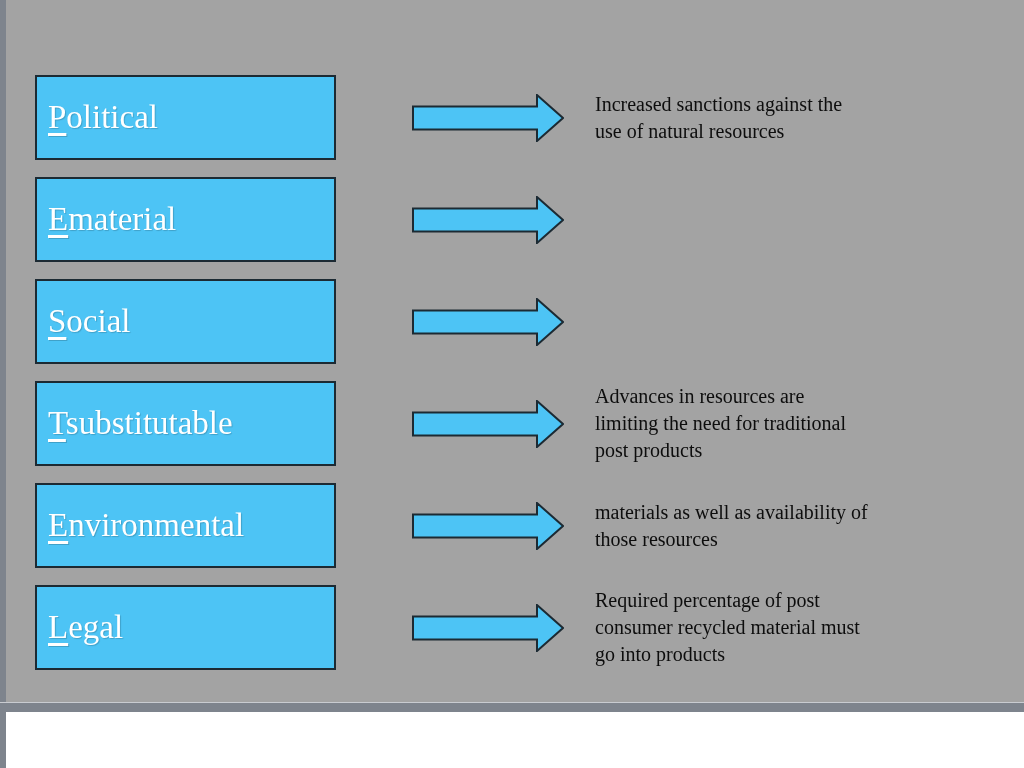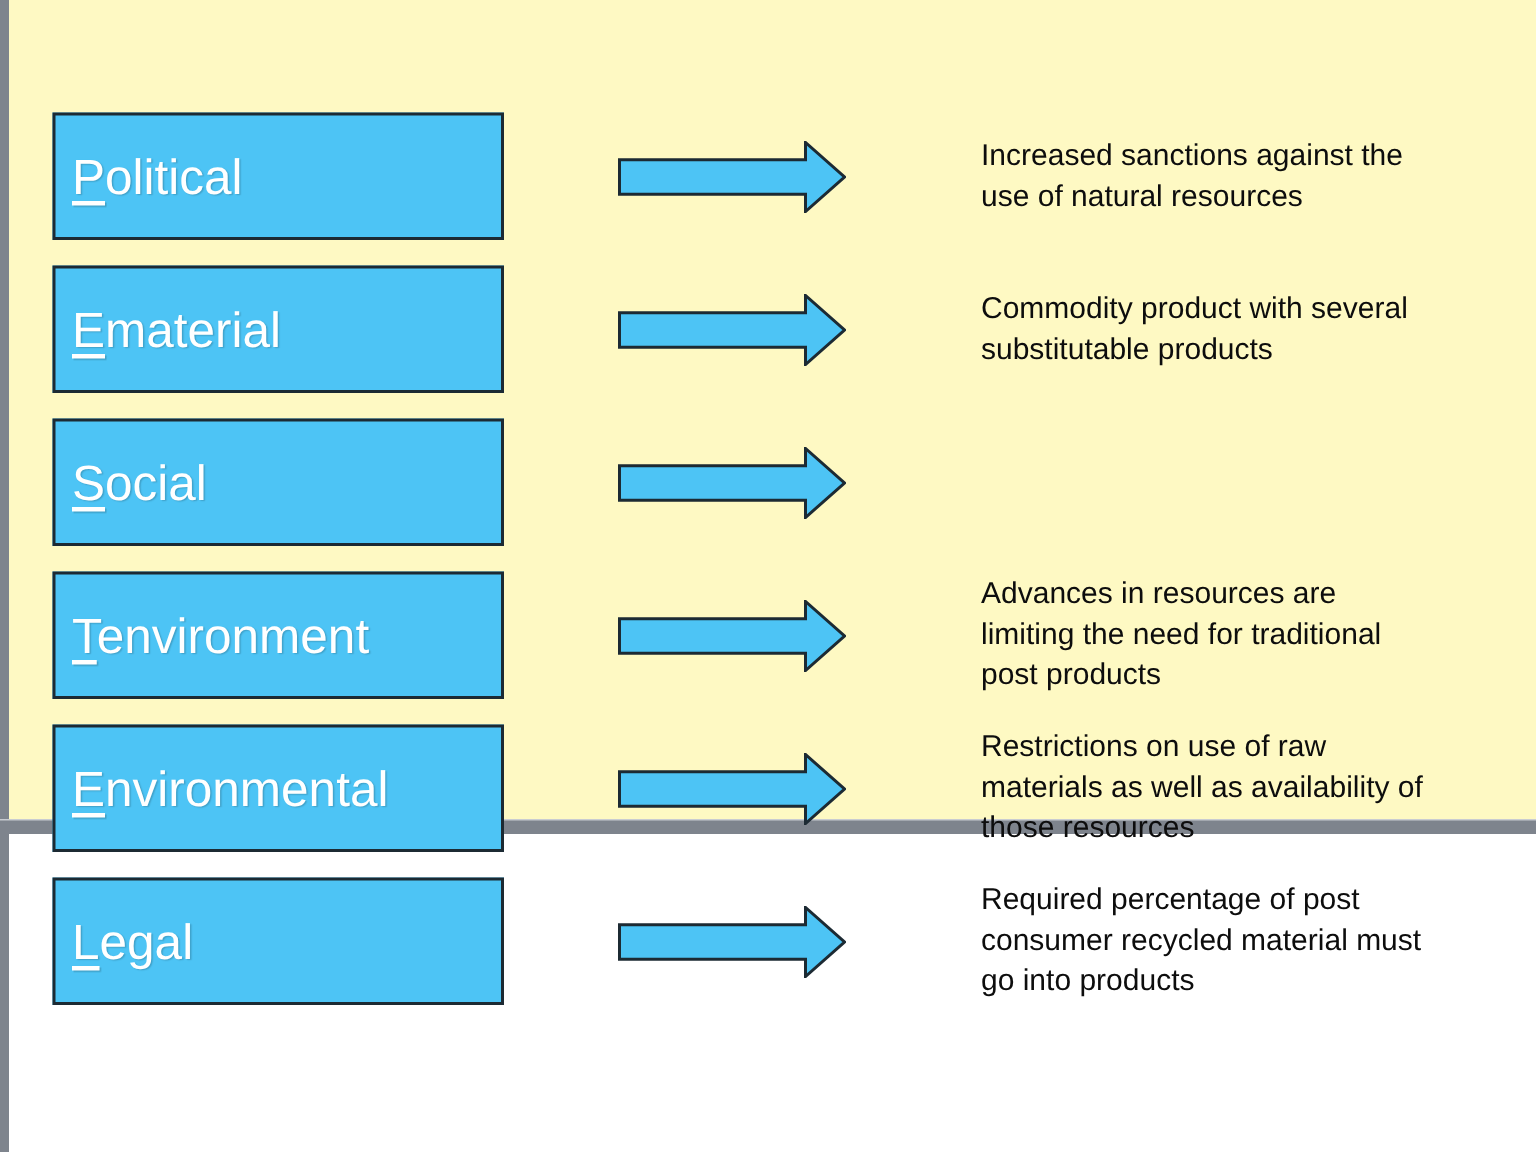--- a/index.html
+++ b/index.html
@@ -12,22 +12,23 @@
     --description-color: #0D0D0D;
   }
   * { margin: 0; padding: 0; box-sizing: border-box; }
   html, body { background: #ffffff; }
   body {
     font-family: "Liberation Sans", "DejaVu Sans", sans-serif;
     width: 1024px; height: 768px; overflow: hidden;
   }
   .slide {
     position: relative;
-    width: 1024px; height: 556px;
-    background: #fef9c3;
+    width: 1024px; height: 712px;
+    background: #a3a3a3;
+    font-family: Liberation Serif, serif;
   }
   .frame-left {
     position: absolute; left: 0; top: 0;
     width: 6px; height: 768px;
     background: var(--frame-color);
   }
   .frame-bottom {
     position: absolute; left: 0; bottom: 0;
     width: 1024px; height: 9px;
     background: var(--frame-color);
@@ -64,21 +65,21 @@
     width: 152px; height: 48px; flex: none;
     display: block;
   }
   .arrow-shape {
     fill: var(--arrow-fill);
     stroke: var(--arrow-border);
     stroke-width: 2;
     stroke-linejoin: miter;
   }
   .desc {
-    margin-left: 90px;
+    margin-left: 31px;
     font-size: 20px;
     line-height: 27px;
     color: var(--description-color);
     white-space: nowrap;
   }
 </style>
 </head>
 <body>
 
 <div class="slide">
@@ -101,59 +102,53 @@
       </div>
     </div>
 
     <div class="row">
       <div class="pestel-box">
         <span class="box-label"><span class="label-initial">E</span><span>material</span></span>
       </div>
       <svg class="arrow" viewBox="0 0 152 48" xmlns="http://www.w3.org/2000/svg">
         <path class="arrow-shape" d="M1,12.5 H125 V1 L151,24 L125,47 V35.5 H1 Z"></path>
       </svg>
-      <div class="desc">
-        <div>Commodity product with several</div>
-        <div>substitutable products</div>
-        <div></div>
-      </div>
     </div>
 
     <div class="row">
       <div class="pestel-box">
         <span class="box-label"><span class="label-initial">S</span><span>ocial</span></span>
       </div>
       <svg class="arrow" viewBox="0 0 152 48" xmlns="http://www.w3.org/2000/svg">
         <path class="arrow-shape" d="M1,12.5 H125 V1 L151,24 L125,47 V35.5 H1 Z"></path>
       </svg>
     </div>
 
     <div class="row">
       <div class="pestel-box">
-        <span class="box-label"><span class="label-initial">T</span><span>environment</span></span>
+        <span class="box-label"><span class="label-initial">T</span><span>substitutable</span></span>
       </div>
       <svg class="arrow" viewBox="0 0 152 48" xmlns="http://www.w3.org/2000/svg">
         <path class="arrow-shape" d="M1,12.5 H125 V1 L151,24 L125,47 V35.5 H1 Z"></path>
       </svg>
       <div class="desc">
         <div>Advances in resources are</div>
         <div>limiting the need for traditional</div>
         <div>post products</div>
       </div>
     </div>
 
     <div class="row">
       <div class="pestel-box">
         <span class="box-label"><span class="label-initial">E</span><span>nvironmental</span></span>
       </div>
       <svg class="arrow" viewBox="0 0 152 48" xmlns="http://www.w3.org/2000/svg">
         <path class="arrow-shape" d="M1,12.5 H125 V1 L151,24 L125,47 V35.5 H1 Z"></path>
       </svg>
       <div class="desc">
-        <div>Restrictions on use of raw</div>
         <div>materials as well as availability of</div>
         <div>those resources</div>
       </div>
     </div>
 
     <div class="row">
       <div class="pestel-box">
         <span class="box-label"><span class="label-initial">L</span><span>egal</span></span>
       </div>
       <svg class="arrow" viewBox="0 0 152 48" xmlns="http://www.w3.org/2000/svg">

